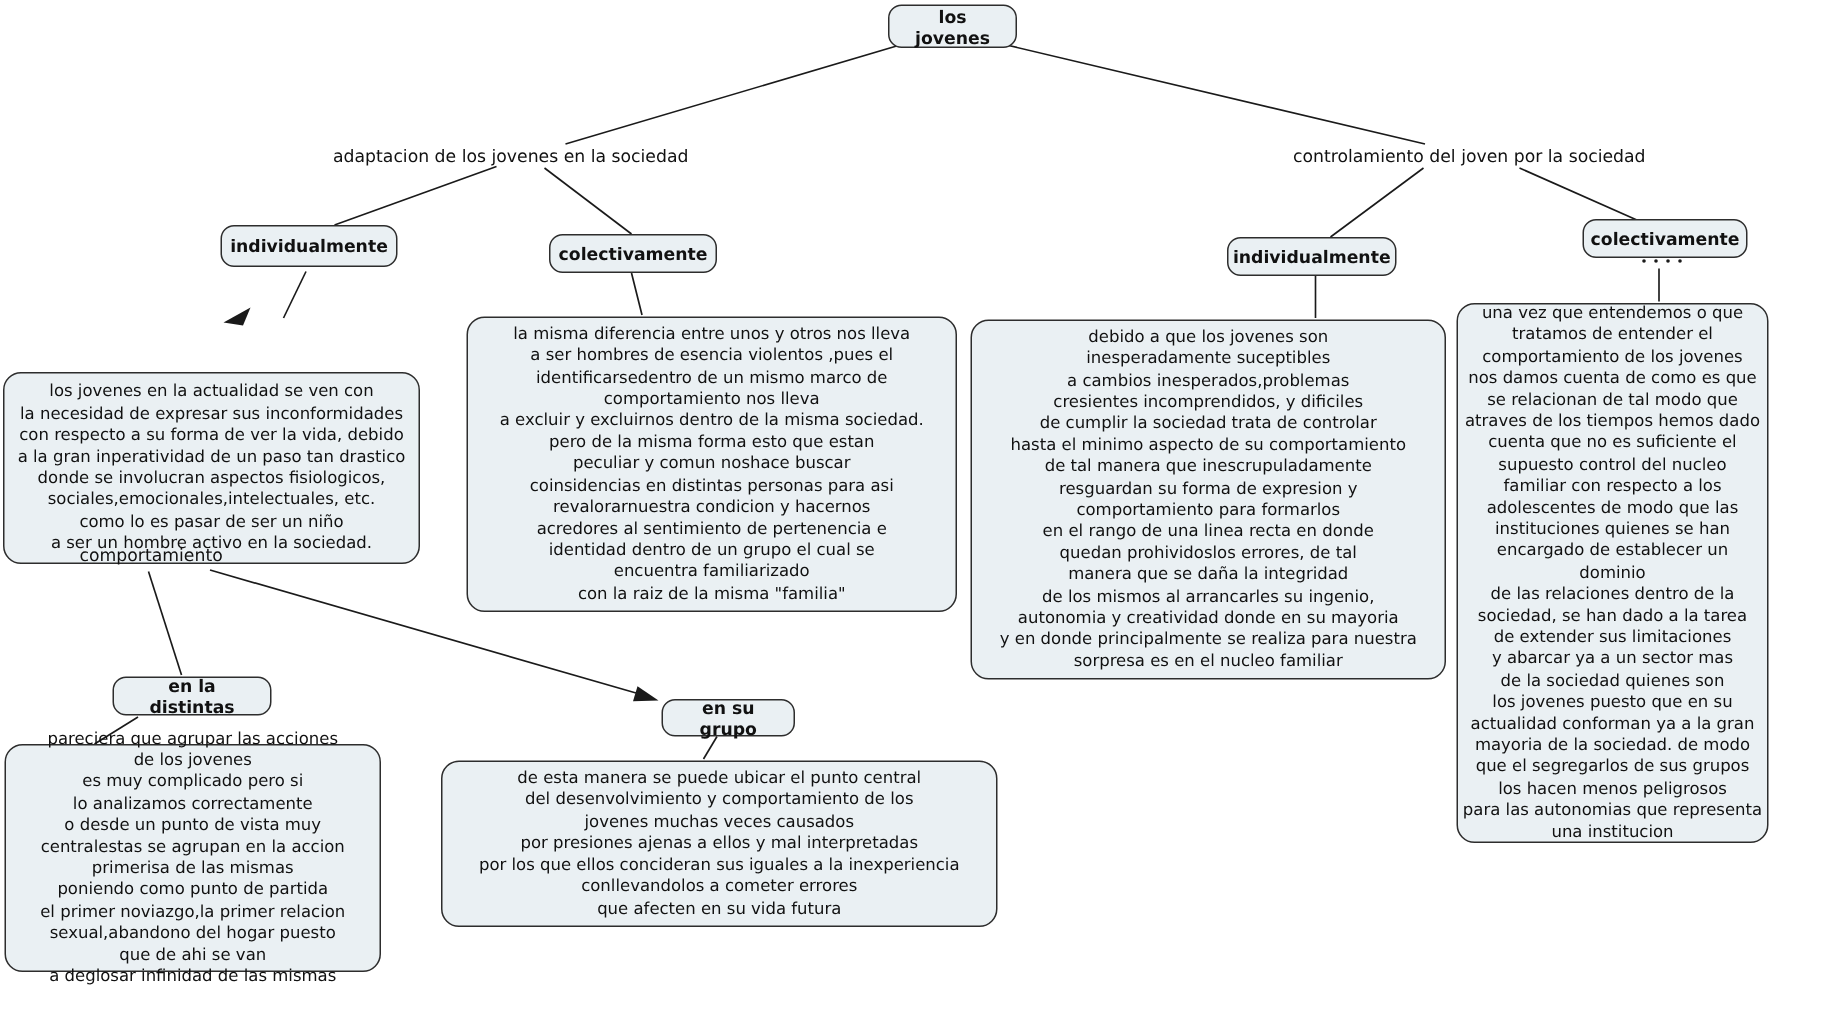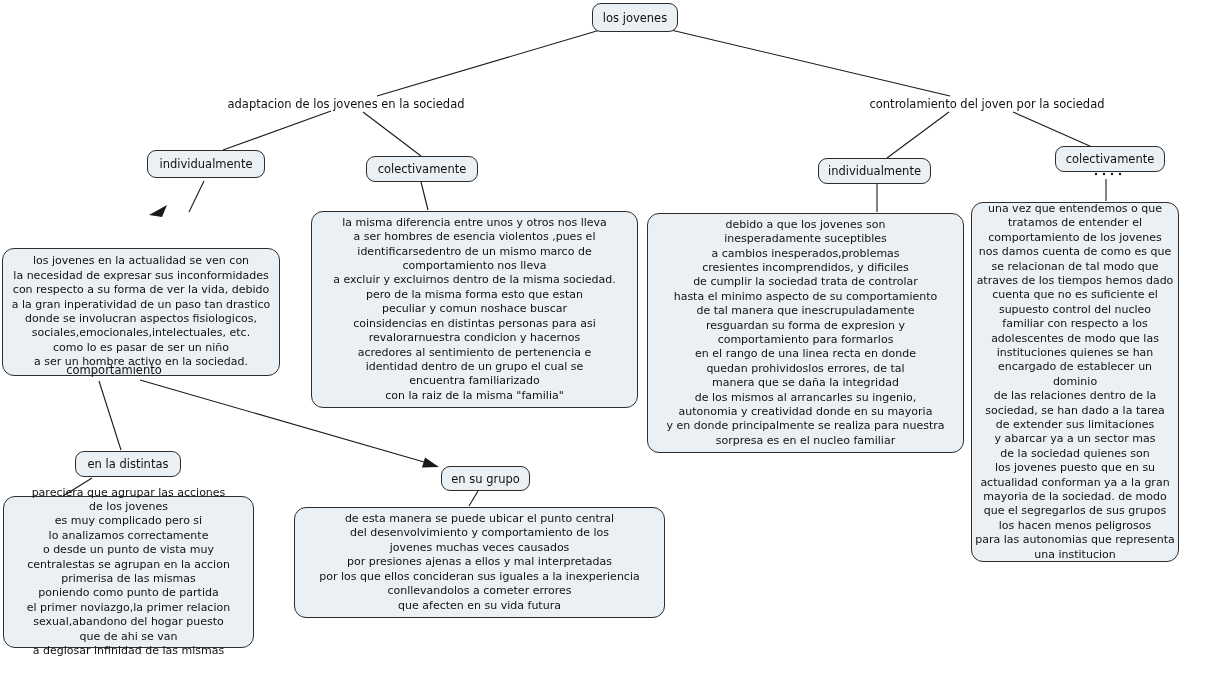--- a/index.html
+++ b/index.html
@@ -18,24 +18,24 @@
   svg.edges{position:absolute;left:0;top:0;width:1214px;height:689px;pointer-events:none;}
   svg.edges line{stroke:var(--line);stroke-width:1.1;}
   svg.edges polygon{fill:var(--line);}
   svg.edges circle{fill:var(--line);}
   .node{
     position:absolute;box-sizing:border-box;
     background:var(--node-fill);border:1px solid var(--node-border);
     text-align:center;white-space:pre-line;
     display:flex;align-items:center;justify-content:center;
   }
-  .node.small{border-radius:9px;font-size:11.5px;padding:1px 8px;}
+  .node.small{border-radius:9px;font-size:11.5px;padding:1px 8px;font-weight:bold;}
   .node.big{border-radius:12px;font-size:11px;line-height:14.4px;padding:4px 3px;}
   .floating-label{
-    position:absolute;text-align:center;font-size:11.5px;color:var(--text);
+    position:absolute;font-size:11.5px;color:var(--text);
     white-space:nowrap;
   }
 </style>
 </head>
 <body>
 
 <div id="canvas">
 
   <svg class="edges" viewBox="0 0 1214 689">
     <line x1="600" y1="30" x2="377" y2="96"></line>

